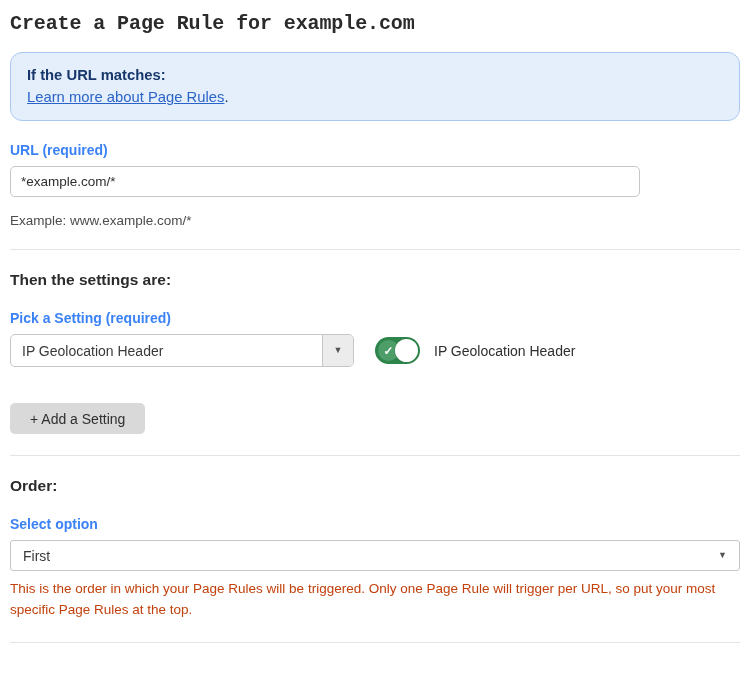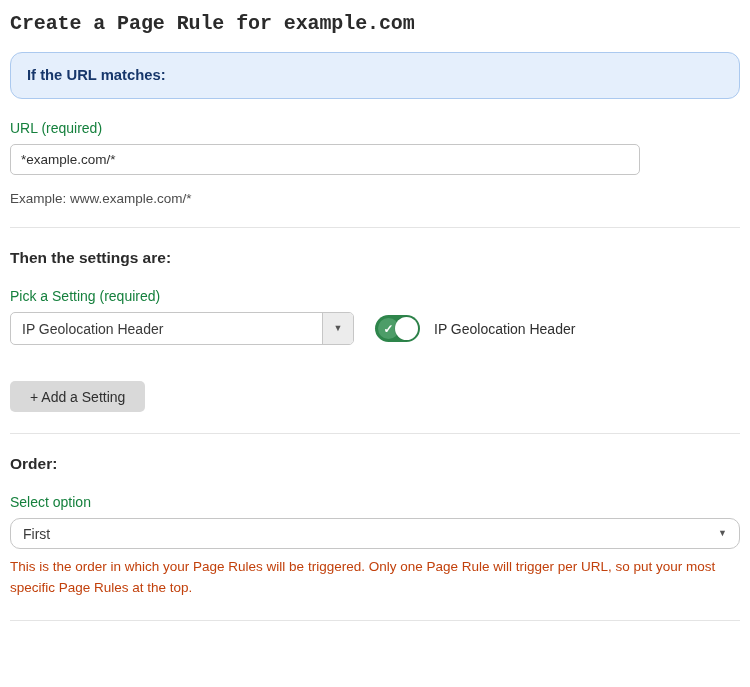--- a/index.html
+++ b/index.html
@@ -39,22 +39,23 @@
   .info-box .info-body { margin: 0; }
   .info-box a {
     color: #2b64c8;
     text-decoration: underline;
     cursor: pointer;
   }
   .info-box .link-suffix { color: #17376b; }
 
   .field-label {
     font-size: 14px;
-    color: #15803d;
+    color: #3b82f6;
     margin: 21px 0 8px 0;
+    font-weight: bold;
   }
 
   .text-input {
     width: 630px;
     height: 31px;
     border: 1px solid #c6c6c6;
     border-radius: 5px;
     padding: 0 10px;
     font-family: "Liberation Sans", sans-serif;
     font-size: 13.5px;
@@ -177,21 +178,21 @@
   .add-setting-btn {
     margin-top: 36px;
     display: block;
   }
 
   .wide-select {
     margin-top: 8px;
     width: 730px;
     height: 31px;
     border: 1px solid #c6c6c6;
-    border-radius: 10px;
+    border-radius: 3px;
     background: #ffffff;
     display: flex;
     align-items: center;
     justify-content: space-between;
     padding: 0 12px;
     font-size: 14px;
     color: #3a3a3a;
     cursor: pointer;
   }
 
@@ -205,20 +206,23 @@
 </style>
 </head>
 <body>
 
 
 
 <h1 class="page-title">Create a Page Rule for example.com</h1>
 
 <div class="info-box">
   <p class="info-heading">If the URL matches:</p>
+  <p class="info-body">
+    <a>Learn more about Page Rules</a><span class="link-suffix">.</span>
+  </p>
 </div>
 
 <div class="field-label">URL (required)</div>
 <input class="text-input" type="text" value="*example.com/*" style="">
 <div class="helper-text">Example: www.example.com/*</div>
 
 <hr class="divider">
 
 <div class="section-heading">Then the settings are:</div>
 

